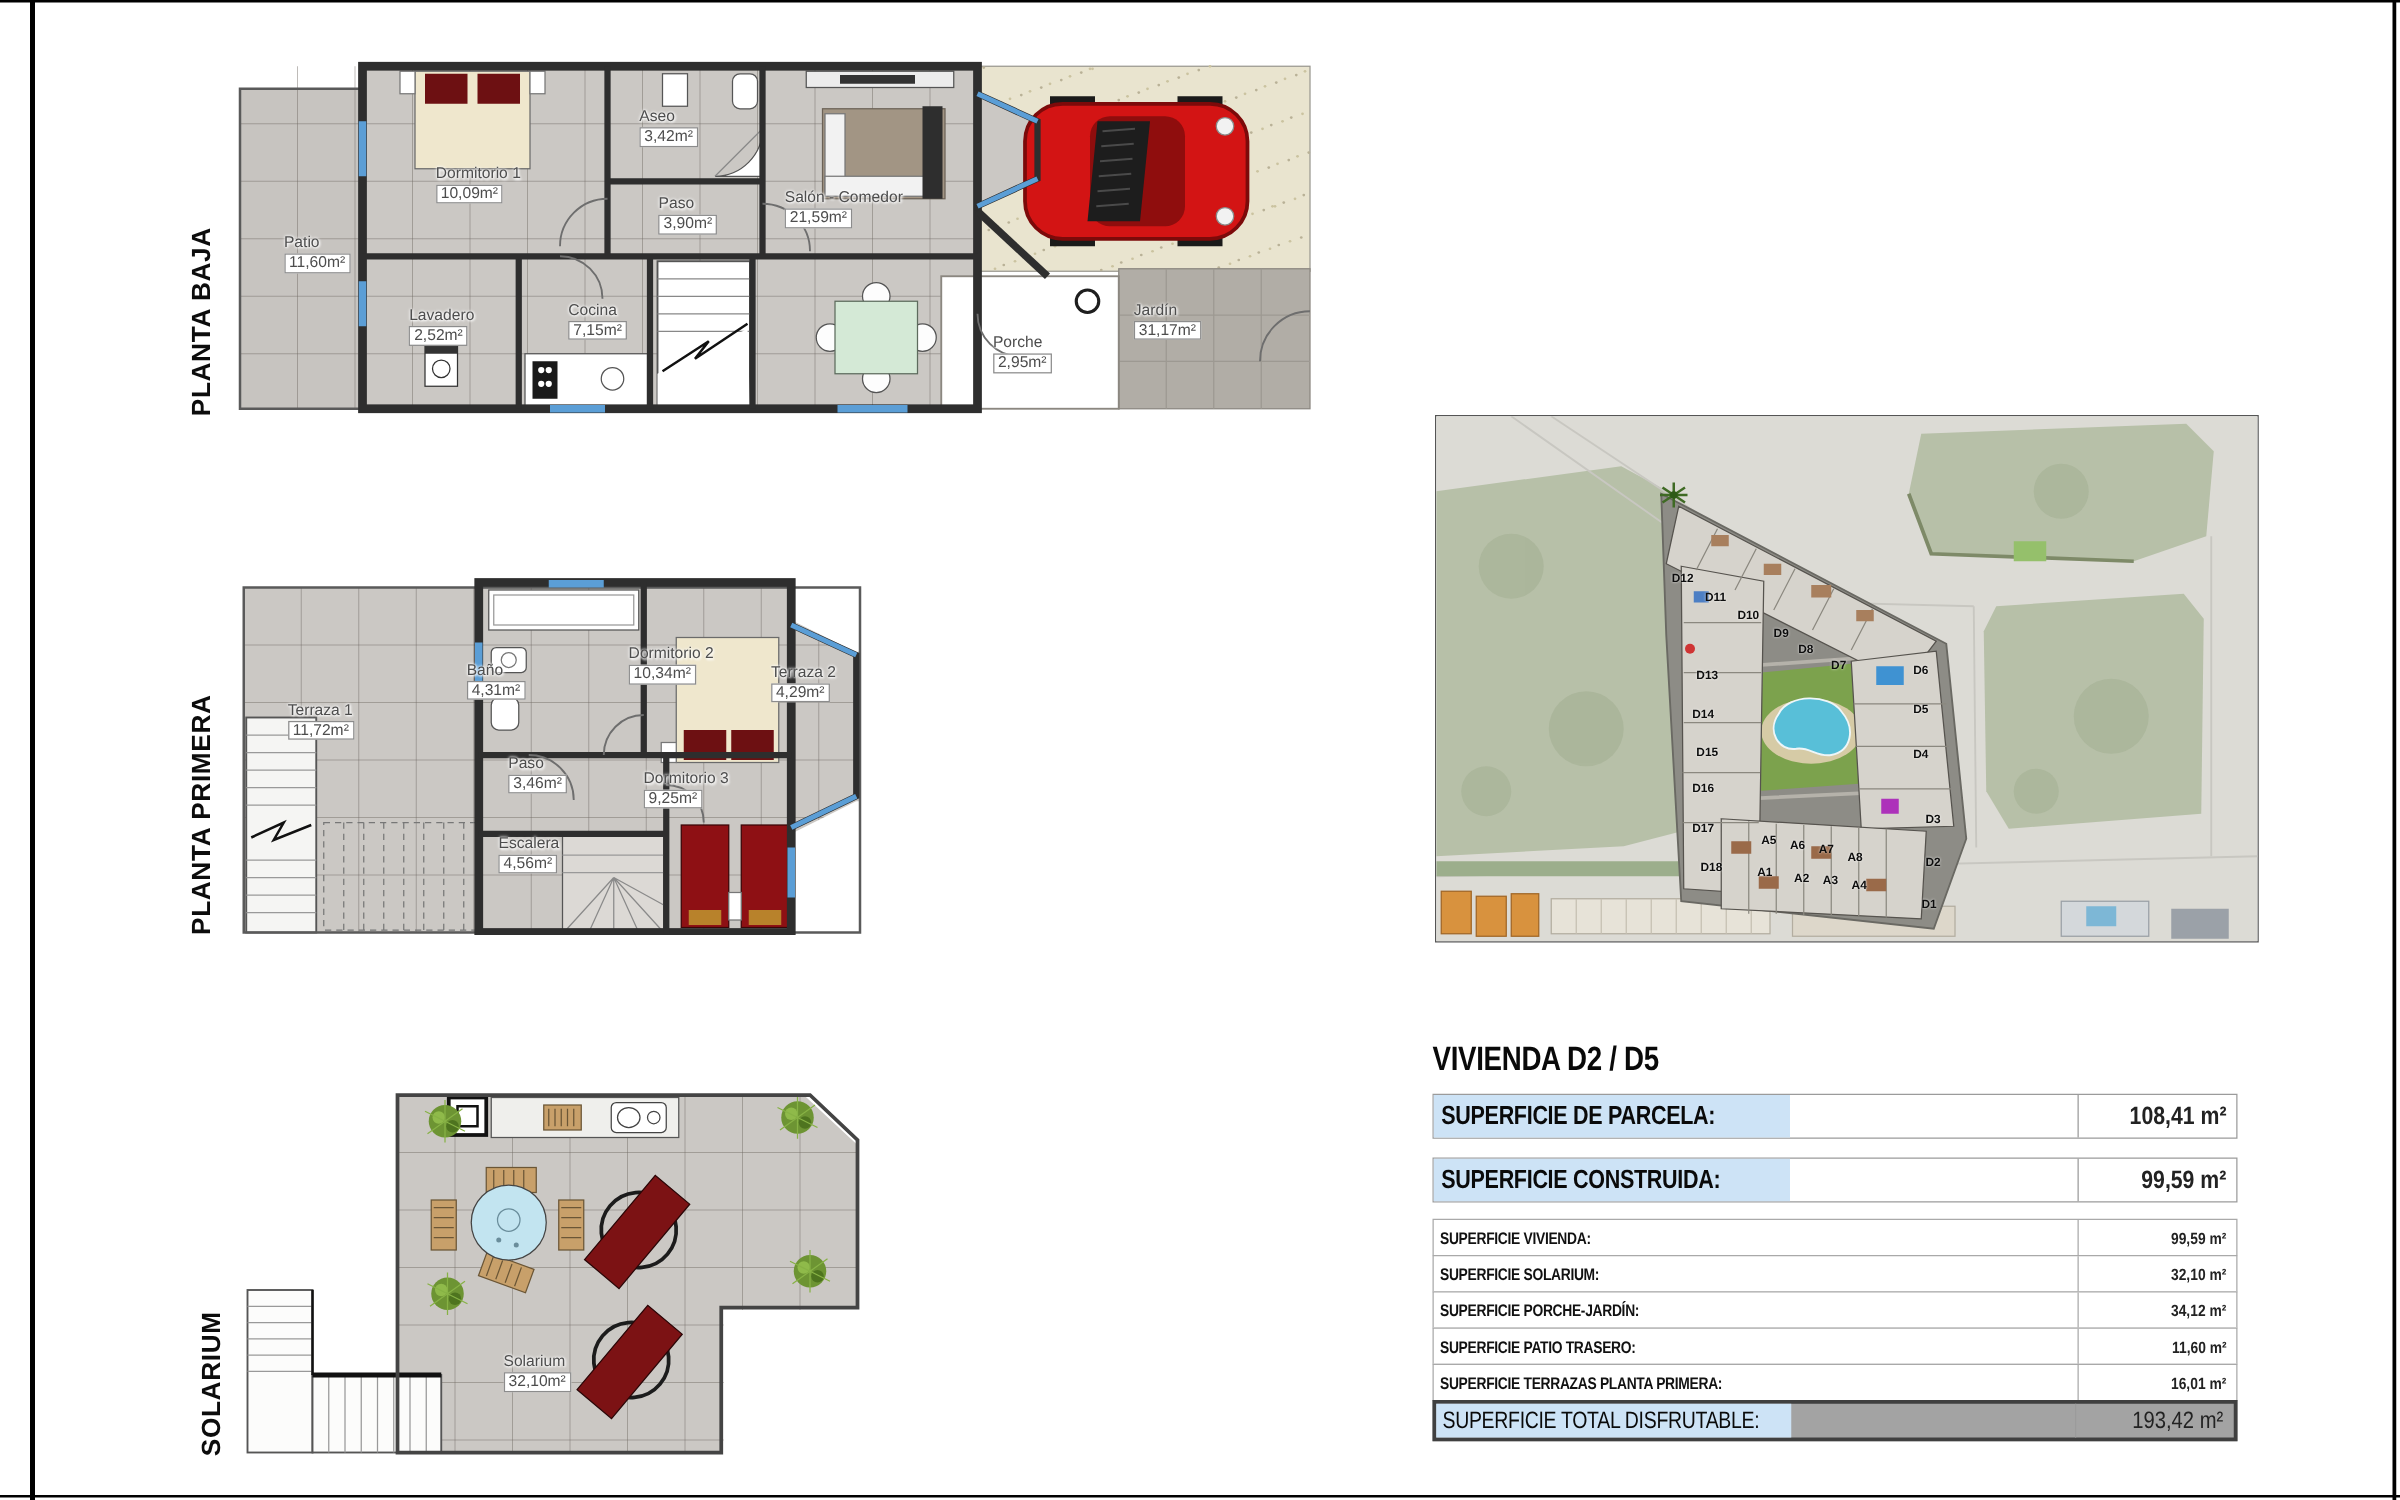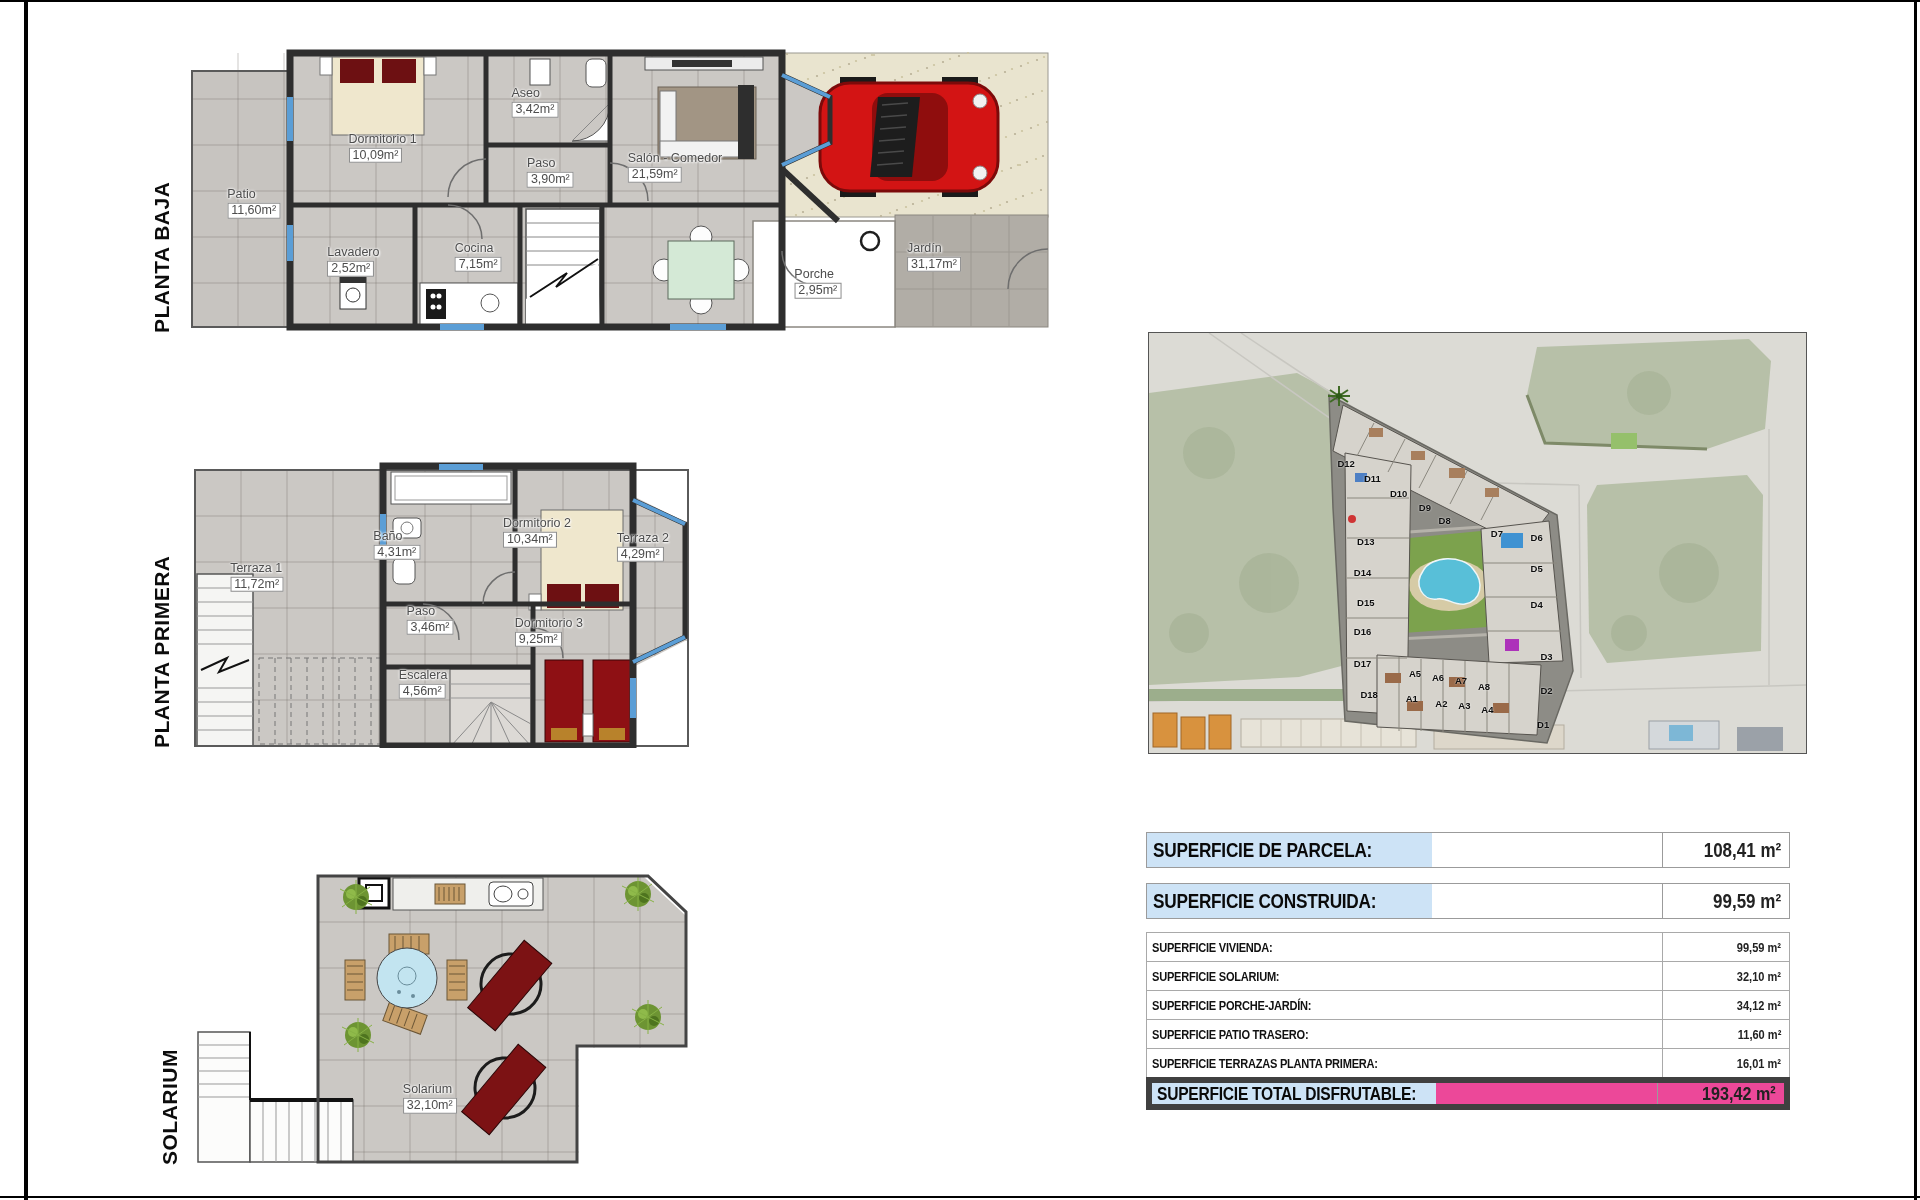--- a/index.html
+++ b/index.html
@@ -41,22 +41,22 @@
            padding-left:6px;font-weight:bold;font-size:21px;color:#0a0a0a}
   .row-big .cell-mid{flex:1}
   .row-big .cell-val{width:118px;border-left:1px solid #9b9b9b;display:flex;align-items:center;
            justify-content:flex-end;padding-right:8px;font-weight:bold;font-size:20px}
   .rows-small{margin-top:-2px}
   .row-small{display:flex;height:30px;border:1px solid #a9a9a9;background:#fff;margin-top:-1px;
            font-weight:bold;box-sizing:border-box}
   .row-small .cell-label{flex:1;display:flex;align-items:center;padding-left:5px;font-size:13.5px;color:#111}
   .row-small .cell-val{width:118px;border-left:1px solid #a9a9a9;display:flex;align-items:center;
            justify-content:flex-end;padding-right:8px;font-size:13px}
-  .row-total{display:flex;height:33px;border:6px solid #404040;background:#ec4899;margin-top:-1px;
-           font-weight:bold;box-sizing:border-box}
+  .row-total{display:flex;height:33px;border:3px solid #404040;background:#a3a3a3;margin-top:-1px;
+           font-weight:normal;box-sizing:border-box}
   .row-total .cell-label{width:279px;background:#cde3f6;display:flex;align-items:center;
            padding-left:5px;font-size:19px;color:#0a0a0a}
   .row-total .cell-mid{flex:1}
   .row-total .cell-val{width:118px;border-left:1px solid #9b9b9b;display:flex;align-items:center;
            justify-content:flex-end;padding-right:8px;font-size:19px}
 </style>
 </head>
 <body>
 
 <div class="frame-line" style="left:0;top:0;width:1920px;height:2px"></div>
@@ -608,21 +608,21 @@
       <path d="M-9,-6 L9,6 M-9,6 L9,-6 M0,-10 V10 M-11,0 H11" fill="none"></path>
         <circle r="3" fill="#2e5a18" stroke="none"></circle>
     </g>
   </svg>
   <div class="label-layer">
       <span class="map-label" style="left: 30%; top: 31%;">D12</span>
       <span class="map-label" style="left: 34%; top: 34.5%;">D11</span>
       <span class="map-label" style="left: 38%; top: 38%;">D10</span>
       <span class="map-label" style="left: 42%; top: 41.5%;">D9</span>
       <span class="map-label" style="left: 45%; top: 44.5%;">D8</span>
-      <span class="map-label" style="left: 49%; top: 47.5%; margin-left: 26px;">D7</span>
+      <span class="map-label" style="left: 49%; top: 47.5%;">D7</span>
       <span class="map-label" style="left: 33%; top: 49.5%;">D13</span>
       <span class="map-label" style="left: 32.5%; top: 57%;">D14</span>
       <span class="map-label" style="left: 33%; top: 64%;">D15</span>
       <span class="map-label" style="left: 32.5%; top: 71%;">D16</span>
       <span class="map-label" style="left: 32.5%; top: 78.5%;">D17</span>
       <span class="map-label" style="left: 33.5%; top: 86%;">D18</span>
       <span class="map-label" style="left: 59%; top: 48.5%;">D6</span>
       <span class="map-label" style="left: 59%; top: 56%;">D5</span>
       <span class="map-label" style="left: 59%; top: 64.5%;">D4</span>
       <span class="map-label" style="left: 60.5%; top: 77%;">D3</span>
@@ -633,20 +633,21 @@
       <span class="map-label" style="left: 47.5%; top: 82.5%;">A7</span>
       <span class="map-label" style="left: 51%; top: 84%;">A8</span>
       <span class="map-label" style="left: 40%; top: 87%;">A1</span>
       <span class="map-label" style="left: 44.5%; top: 88%;">A2</span>
       <span class="map-label" style="left: 48%; top: 88.5%;">A3</span>
       <span class="map-label" style="left: 51.5%; top: 89.5%;">A4</span>
     </div>
 </div>
 
 <div class="summary">
+  <div class="sum-title"><span class="cond">VIVIENDA D2 / D5</span></div>
 
   <div class="row-big">
     <div class="cell-label">
         <span class="cond">SUPERFICIE DE PARCELA:</span>
       </div>
     <div class="cell-mid"></div>
     <div class="cell-val">
         <span class="cond-r">108,41 m²</span>
       </div>
   </div>

